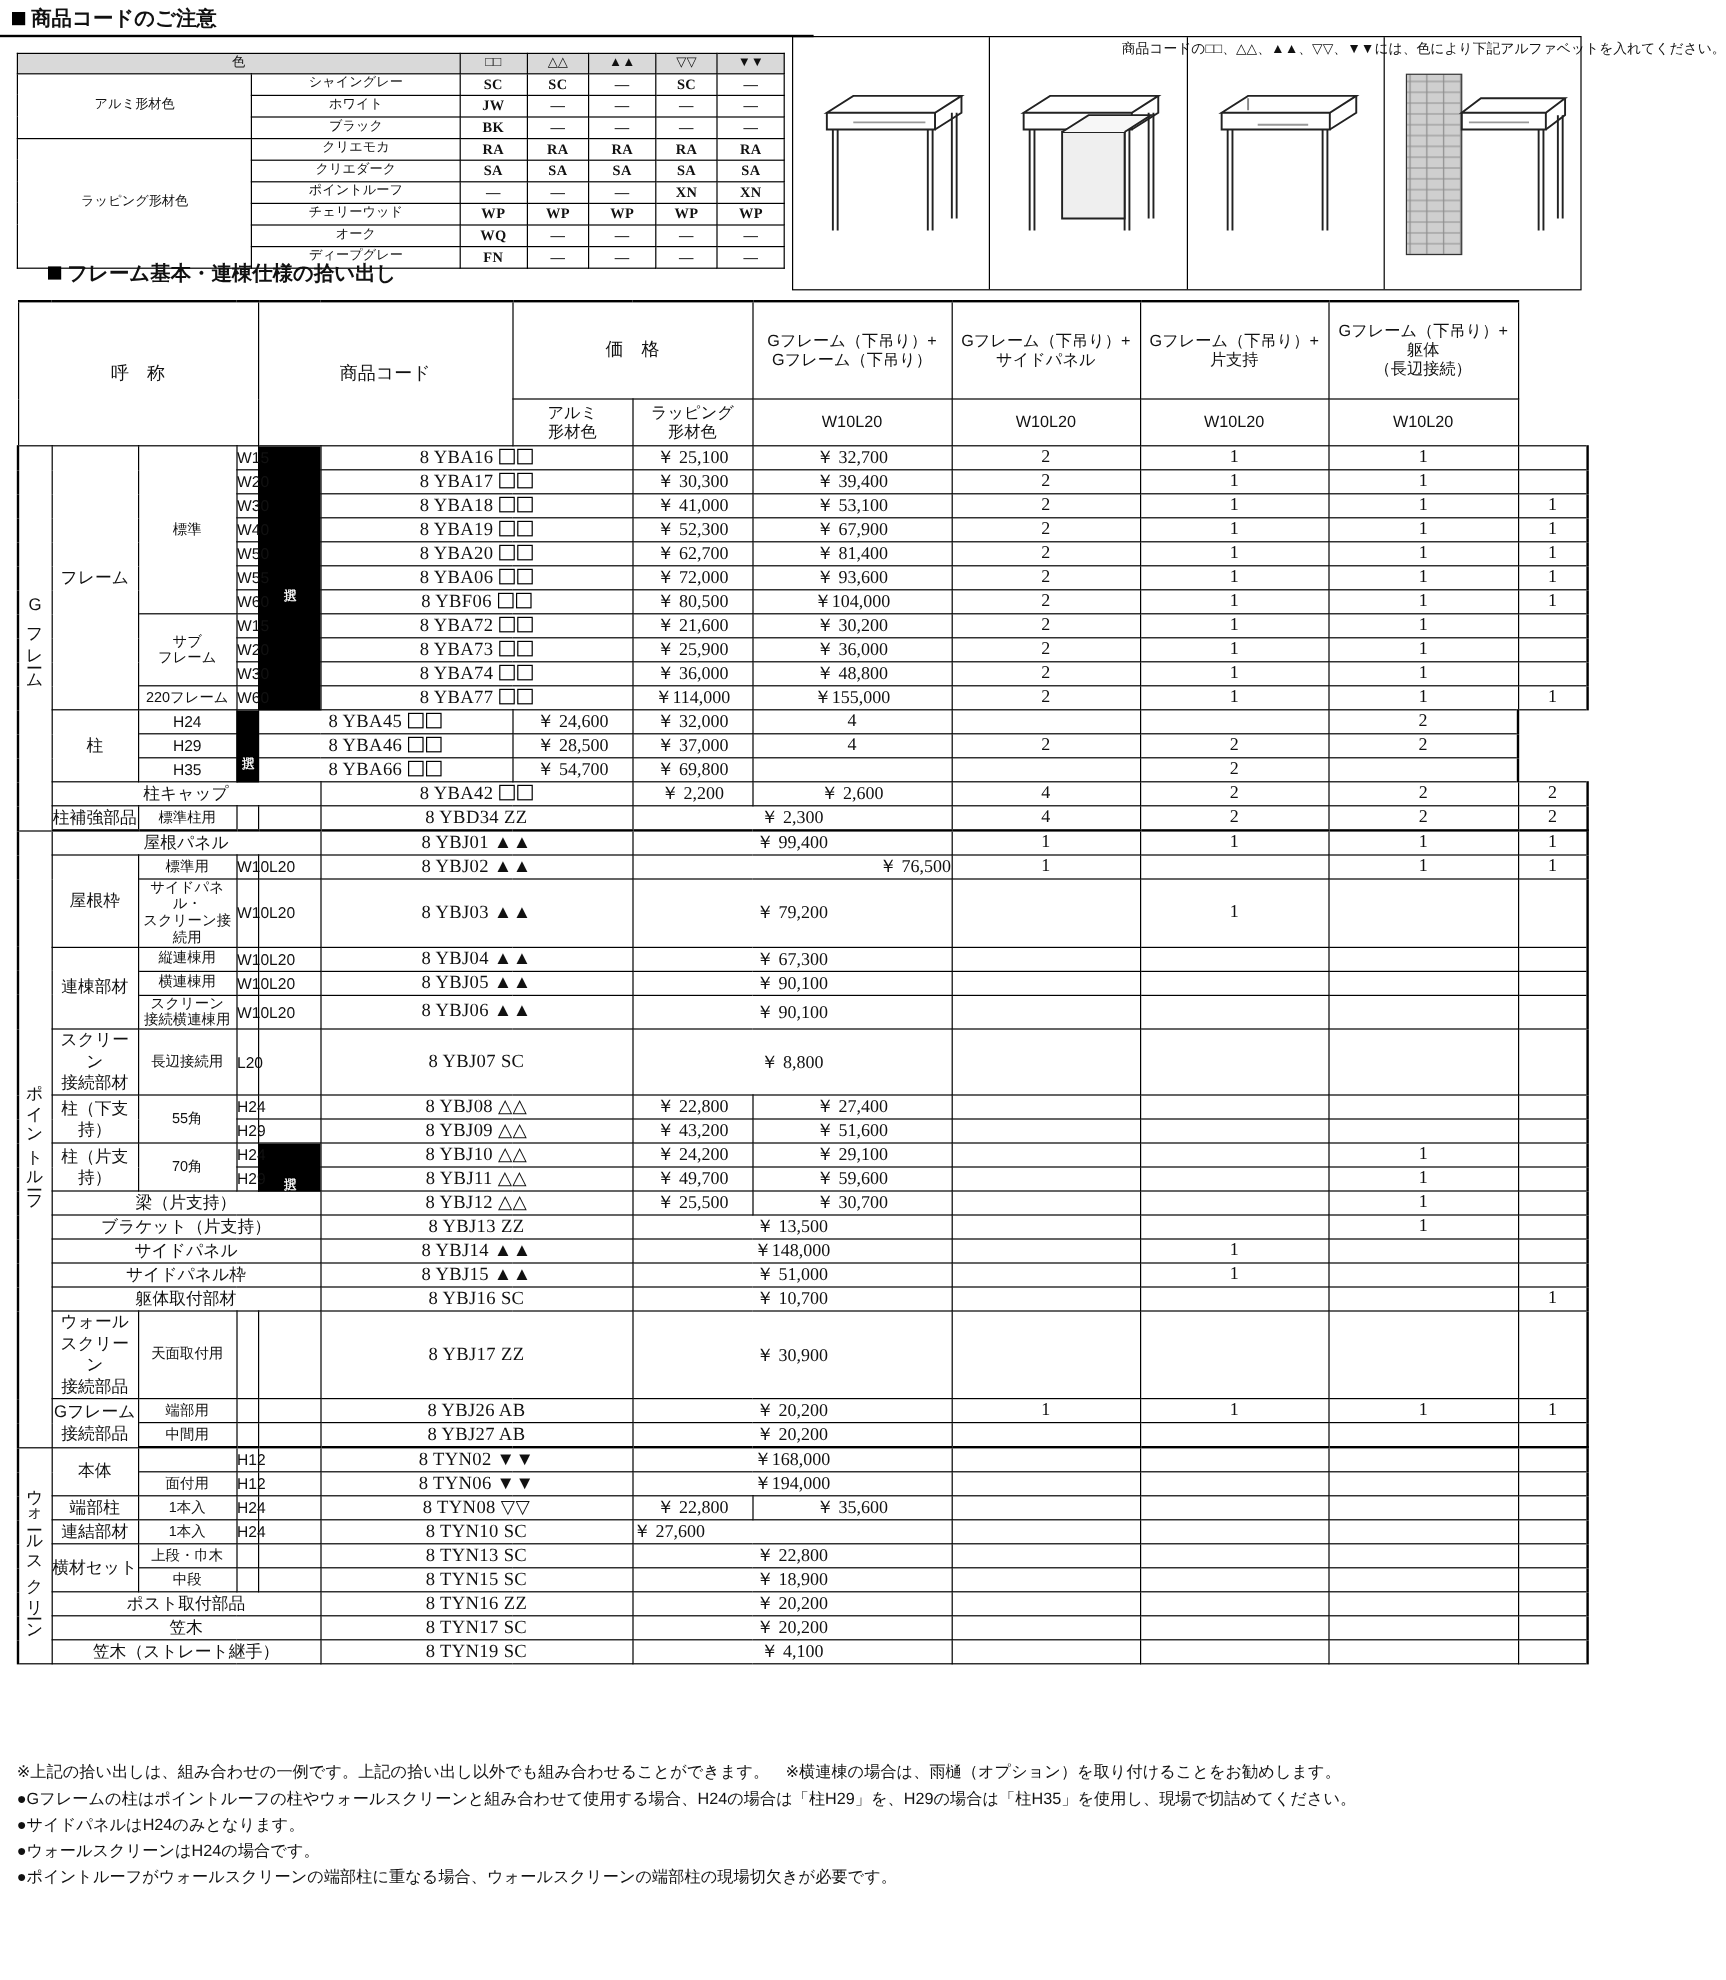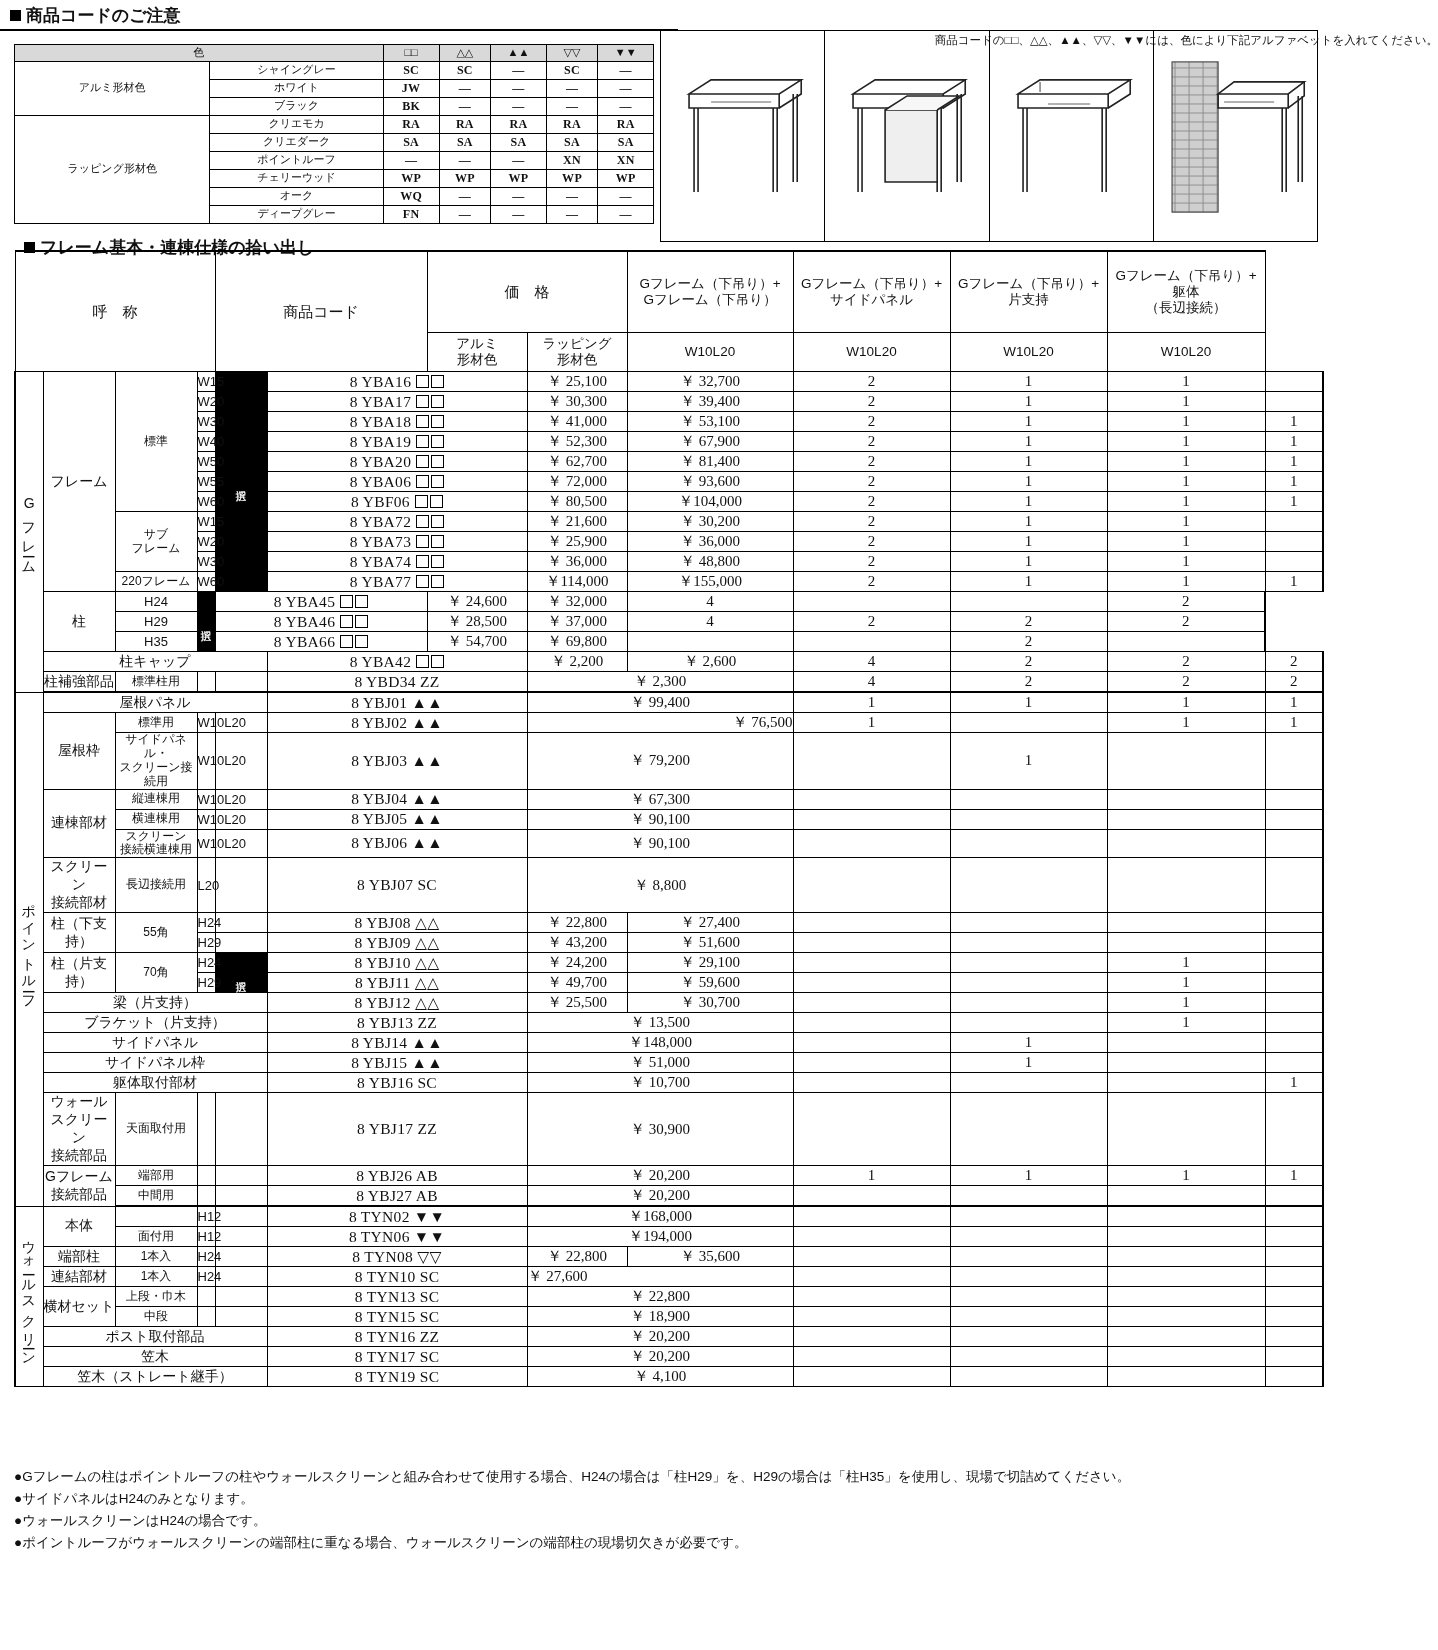--- a/index.html
+++ b/index.html
@@ -223,21 +223,21 @@
           <path d="M64 62 L64 76 L134 76 L134 62"></path>
           <path d="M134 76 L150 64 L150 50"></path>
           <path d="M128 76 L128 160 M132 76 L132 160"></path>
           <path d="M144 64 L144 150 M148 64 L148 150"></path>
           <path d="M70 70 L120 70" stroke="#999"></path>
         </g>
       </svg>
     </div>
   </div>
 
-  <div class="sec-head" style="position:absolute;left:14px;top:212px;margin-top:20px;">
+  <div class="sec-head" style="position:absolute;left:30px;top:212px;">
     <span class="sq"></span>
     <span>フレーム基本・連棟仕様の拾い出し</span>
   </div>
 
   <div class="mainwrap">
     <table class="main">
       <colgroup>
         <col style="width:28px">
           <col style="width:72px">
           <col style="width:82px">
@@ -751,18 +751,19 @@
             <td class="qty"></td>
             <td class="qty"></td>
             <td class="qty"></td>
             <td class="qty thickr"></td>
           </tr>
         </tbody>
     </table>
   </div>
 
   <div class="notes" id="notes">
+      <div>※上記の拾い出しは、組み合わせの一例です。上記の拾い出し以外でも組み合わせることができます。　※横連棟の場合は、雨樋（オプション）を取り付けることをお勧めします。</div>
       <div>●Gフレームの柱はポイントルーフの柱やウォールスクリーンと組み合わせて使用する場合、H24の場合は「柱H29」を、H29の場合は「柱H35」を使用し、現場で切詰めてください。</div>
       <div>●サイドパネルはH24のみとなります。</div>
       <div>●ウォールスクリーンはH24の場合です。</div>
       <div>●ポイントルーフがウォールスクリーンの端部柱に重なる場合、ウォールスクリーンの端部柱の現場切欠きが必要です。</div>
     </div>
 </div>
 
 </body></html>

